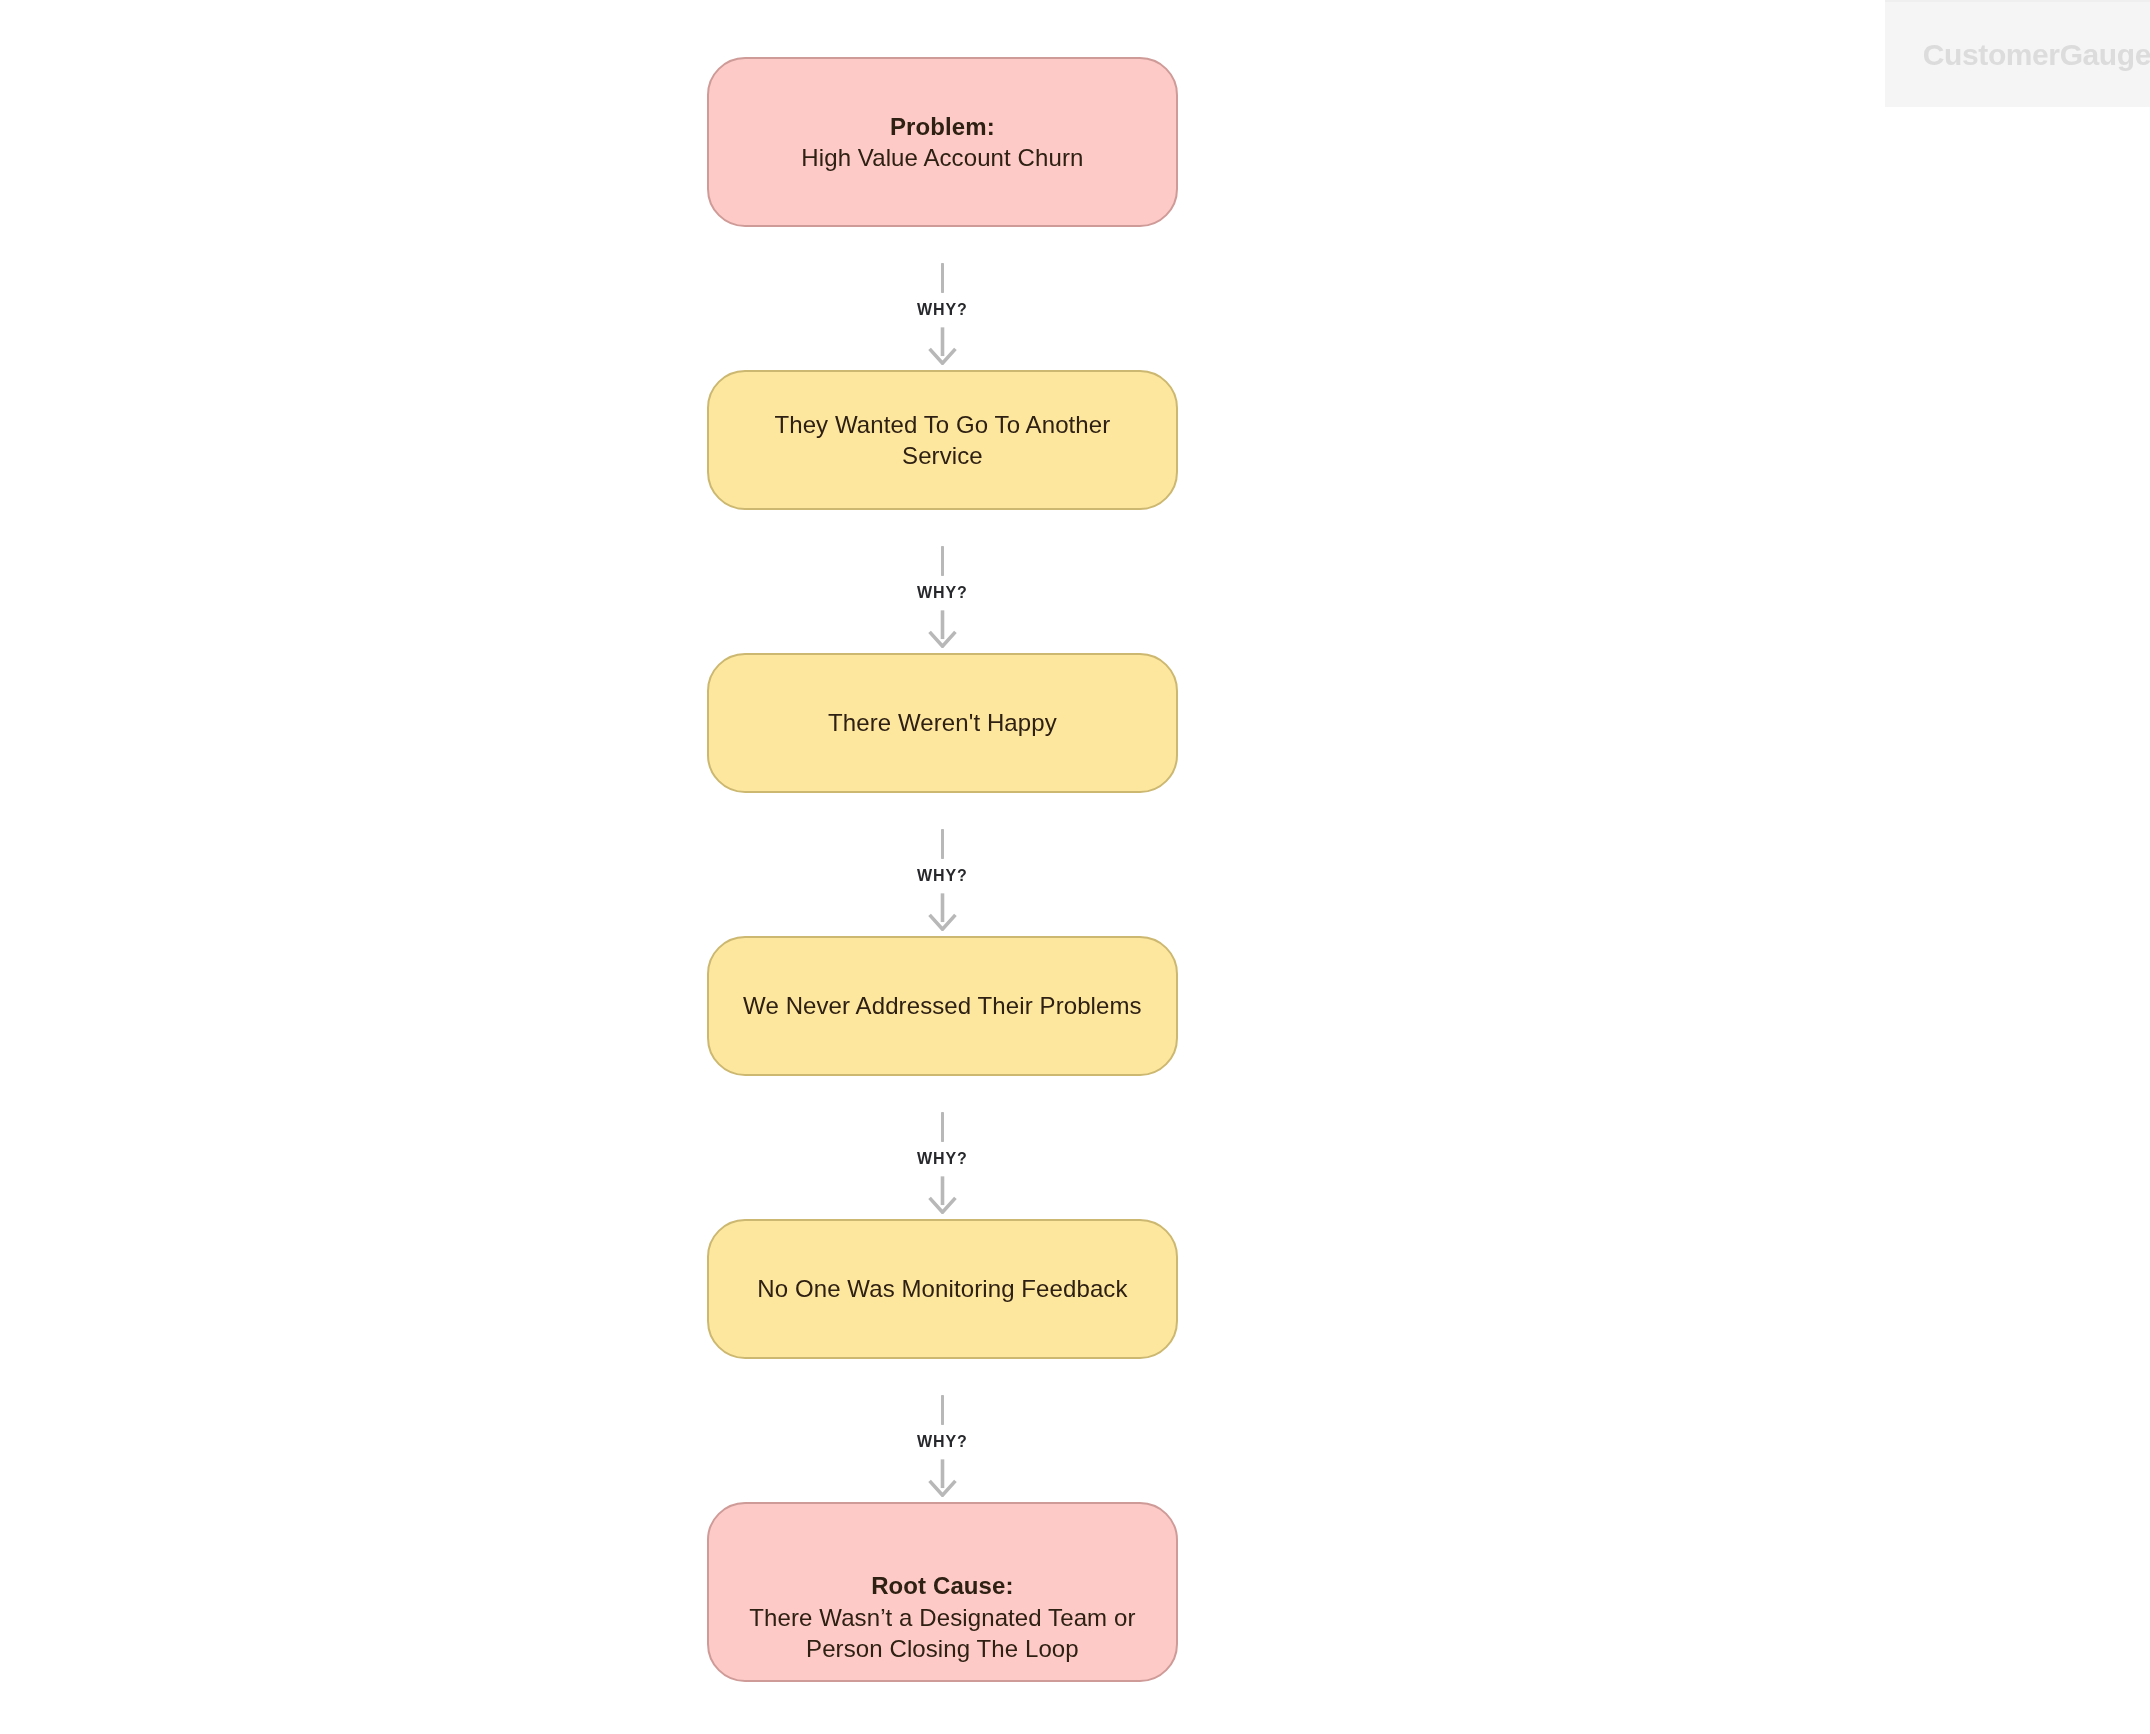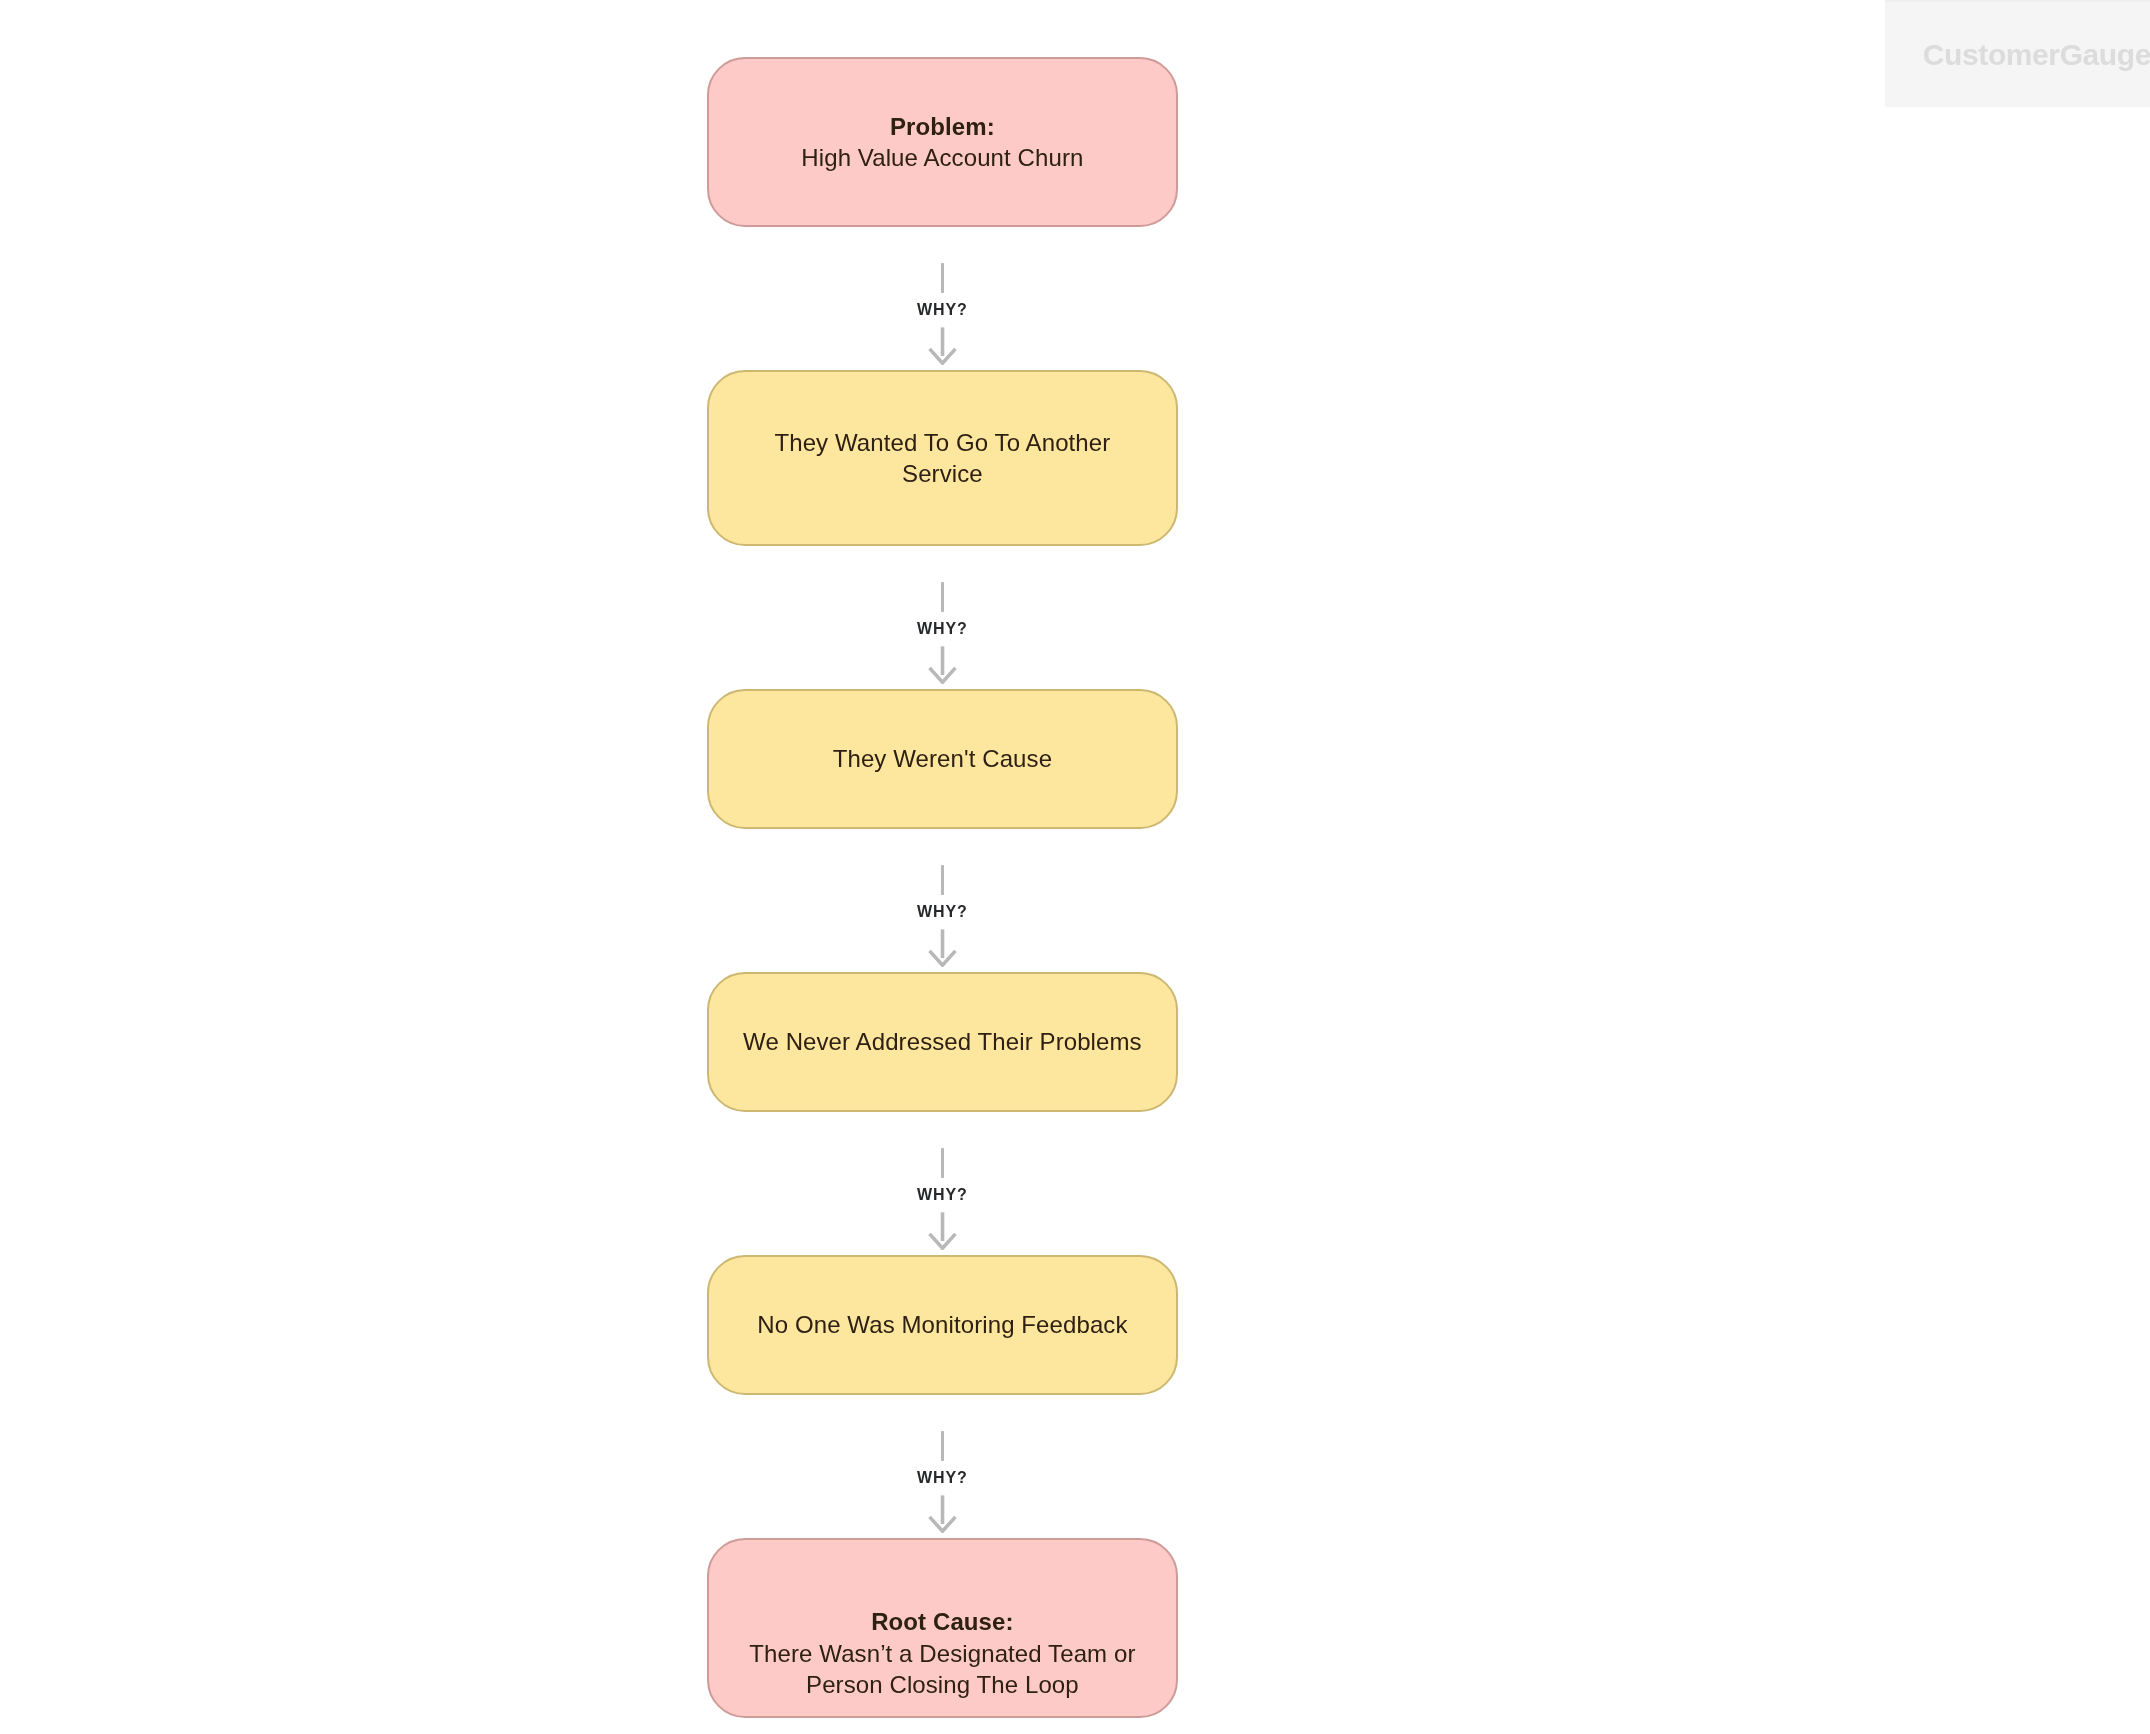--- a/index.html
+++ b/index.html
@@ -71,21 +71,21 @@
     display: block;
   }
 
   .node-body {
     font-weight: normal;
     font-size: 24px;
     display: block;
   }
 
   .node-problem { height: 170px; }
-  .node-why1    { height: 176px; }
+  .node-why1    { height: 140px; }
   .node-why2    { height: 140px; }
   .node-why3    { height: 140px; }
   .node-why4    { height: 140px; }
   .node-root    { height: 180px; justify-content: flex-end; }
 
   
   .connector {
     position: relative;
     width: 100%;
     height: 112px;
@@ -170,21 +170,21 @@
         <span class="conn-label">WHY?</span>
         <span class="conn-arrow">
           <svg width="33" height="38" viewBox="0 0 46 52" xmlns="http://www.w3.org/2000/svg">
             <line x1="23" y1="0" x2="23" y2="40" stroke="#b8b8b8" stroke-width="5"></line>
             <path d="M5 30 L23 50 L41 30" fill="none" stroke="#b8b8b8" stroke-width="5"></path>
           </svg>
         </span>
       </div>
 
       <div class="node node-why2">
-        <span class="node-body">They Weren't Cause</span>
+        <span class="node-body">There Weren't Happy</span>
       </div>
 
       <div class="connector">
         <span class="conn-line-top"></span>
         <span class="conn-label">WHY?</span>
         <span class="conn-arrow">
           <svg width="33" height="38" viewBox="0 0 46 52" xmlns="http://www.w3.org/2000/svg">
             <line x1="23" y1="0" x2="23" y2="40" stroke="#b8b8b8" stroke-width="5"></line>
             <path d="M5 30 L23 50 L41 30" fill="none" stroke="#b8b8b8" stroke-width="5"></path>
           </svg>

